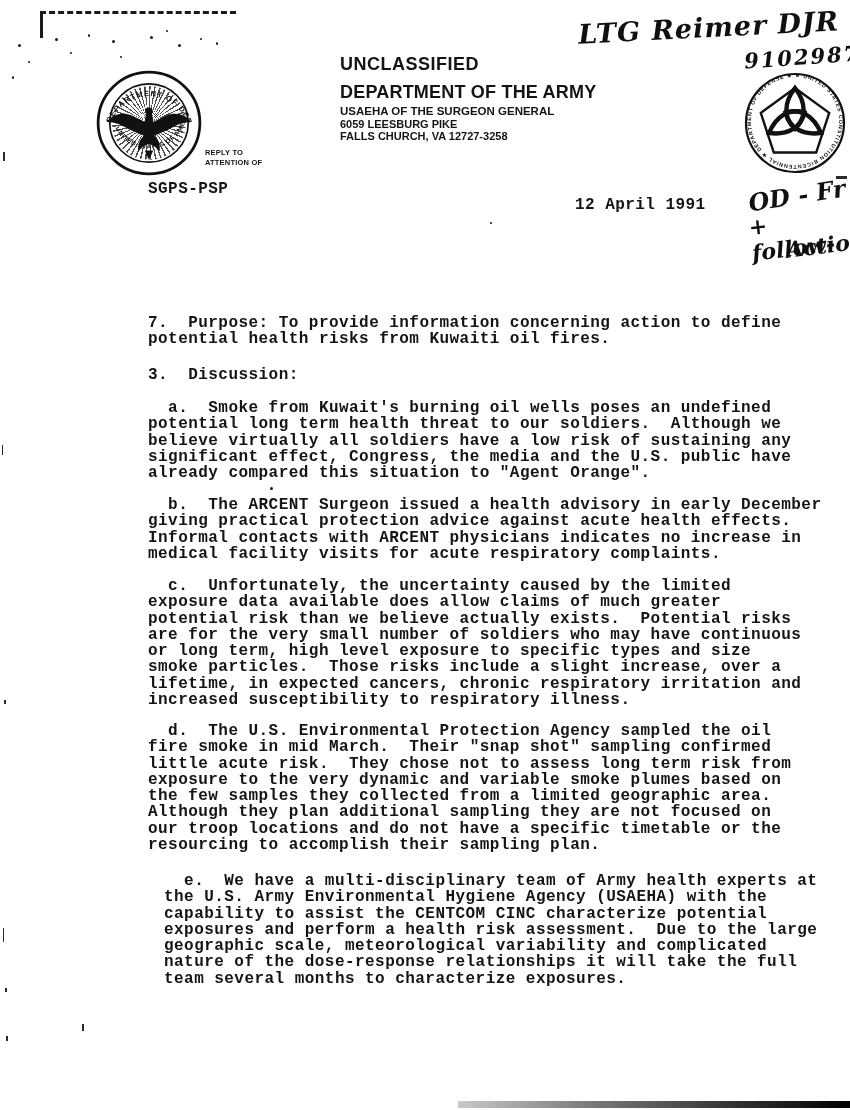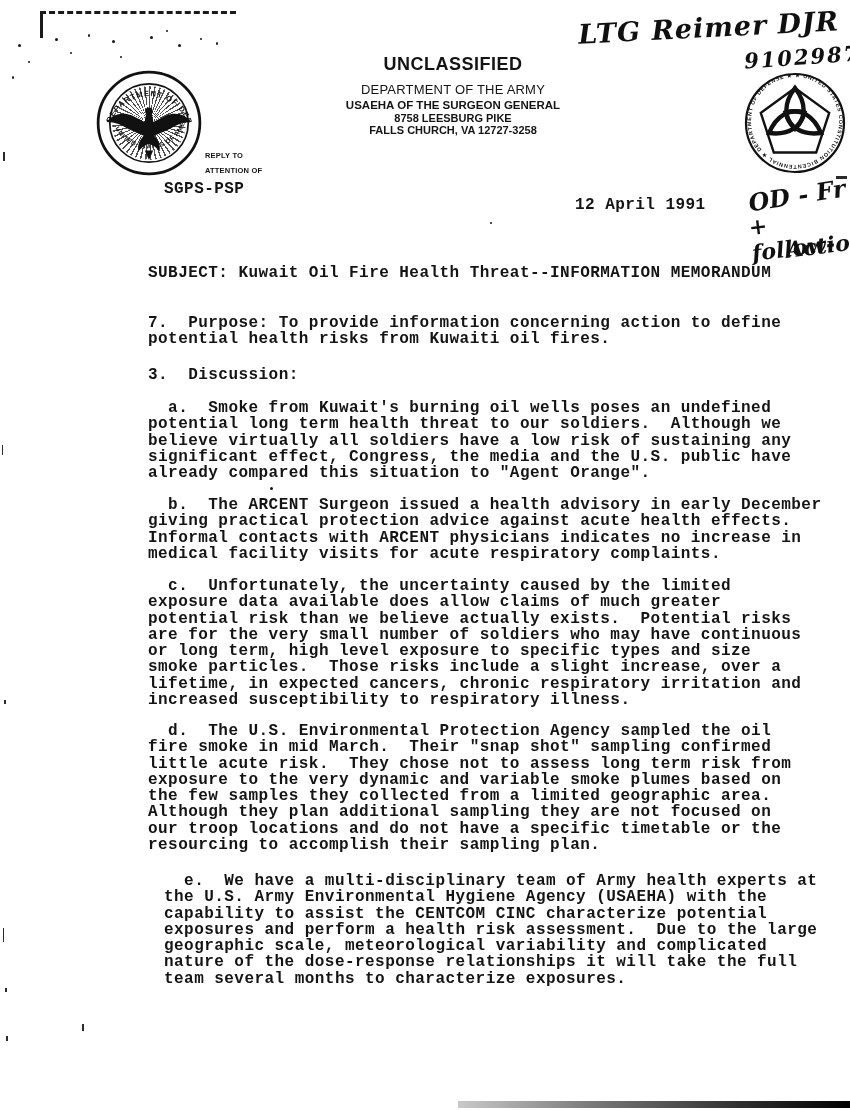--- a/index.html
+++ b/index.html
@@ -9,26 +9,26 @@
     font-family:"Liberation Sans",sans-serif;color:#141414;
   }
   .abs{position:absolute;}
   .pre{white-space:pre;}
   
   .tw{
     font-family:"Liberation Mono",monospace;font-weight:bold;
     font-size:16px;line-height:16.3px;letter-spacing:0.45px;color:#141414;
   }
   
-  .lh-col{left:320px;top:54px;width:266px;text-align:center;}
+  .lh-col{left:340px;top:54px;width:266px;}
   .lh-classification{font-size:18px;font-weight:bold;letter-spacing:0.5px;margin-bottom:7px;}
-  .lh-dept{font-size:13px;font-weight:normal;letter-spacing:0.2px;margin-bottom:2px;}
+  .lh-dept{font-size:18px;font-weight:bold;letter-spacing:0.2px;margin-bottom:2px;}
   .lh-office{font-size:11.5px;font-weight:bold;margin-bottom:1px;}
   .lh-addr{font-size:11px;font-weight:bold;}
-  .reply-to{left:205px;top:148px;font-size:7.5px;font-weight:bold;line-height:15px;letter-spacing:0.2px;}
+  .reply-to{left:205px;top:148px;font-size:7.5px;font-weight:bold;line-height:10px;letter-spacing:0.2px;}
   
   .hand{
     font-family:"DejaVu Serif",serif;font-style:italic;font-weight:bold;color:#101010;
   }
   .hand-sig{left:578px;top:12px;font-size:27px;transform:rotate(-3deg);letter-spacing:1px;}
   .hand-num{left:744px;top:44px;font-size:21px;transform:rotate(-4deg);letter-spacing:2px;z-index:5;}
   .hand-r1{left:748px;top:181px;font-size:24px;transform:rotate(-9deg);}
   .hand-r2{left:750px;top:208px;font-size:22px;transform:rotate(-7deg);}
   .hand-r3{left:786px;top:232px;font-size:22px;transform:rotate(-7deg);}
   
@@ -105,21 +105,21 @@
     </svg>
   </div>
 
   <div class="abs pre reply-to">REPLY TO
 ATTENTION OF</div>
 
   <div class="abs lh-col">
     <div class="lh-classification">UNCLASSIFIED</div>
     <div class="lh-dept">DEPARTMENT OF THE ARMY</div>
     <div class="lh-office">USAEHA OF THE SURGEON GENERAL</div>
-    <div class="lh-addr">8758 LEESBURG PIKE</div>
+    <div class="lh-addr">6059 LEESBURG PIKE</div>
     <div class="lh-addr">FALLS CHURCH, VA 12727-3258</div>
   </div>
 
   <div class="abs stamp-wrap">
     <svg width="110" height="110" viewBox="0 0 110 110">
       <defs>
         <path id="stampRing" d="M 55,11 a 44,44 0 1 1 -0.01,0"></path>
       </defs>
       <circle cx="55" cy="57" r="49" fill="none" stroke="#111" stroke-width="2.2"></circle>
       <text font-family="Liberation Sans, sans-serif" font-size="5.4" font-weight="bold" fill="#111" letter-spacing="0.8">
@@ -133,23 +133,22 @@
       </g>
     </svg>
   </div>
 
   <div class="abs hand hand-sig">LTG Reimer DJR</div>
   <div class="abs hand hand-num">9102987c</div>
   <div class="abs hand hand-r1">OD - Fr</div>
   <div class="abs hand hand-r2">+ follow-</div>
   <div class="abs hand hand-r3">Action</div>
 
-  <div class="abs tw" style="left:164px;top:181px">SGPS-PSP</div>
+  <div class="abs tw" style="left:148px;top:181px">SGPS-PSP</div>
   <div class="abs tw" style="left:575px;top:197px">12 April 1991</div>
-  <div class="abs tw" style="left:148px;top:265px">SUBJECT:  Kuwait Oil Fire Health Threat--INFORMATION MEMORANDUM</div>
 
   <div class="abs tw pre" style="left:148px;top:315px">7.  Purpose: To provide information concerning action to define
 potential health risks from Kuwaiti oil fires.</div>
   <div class="abs tw pre" style="left:148px;top:367px">3.  Discussion:</div>
   <div class="abs tw pre" style="left:148px;top:400px">  a.  Smoke from Kuwait's burning oil wells poses an undefined
 potential long term health threat to our soldiers.  Although we
 believe virtually all soldiers have a low risk of sustaining any
 significant effect, Congress, the media and the U.S. public have
 already compared this situation to "Agent Orange".</div>
   <div class="abs tw pre" style="left:148px;top:497px">  b.  The ARCENT Surgeon issued a health advisory in early December

